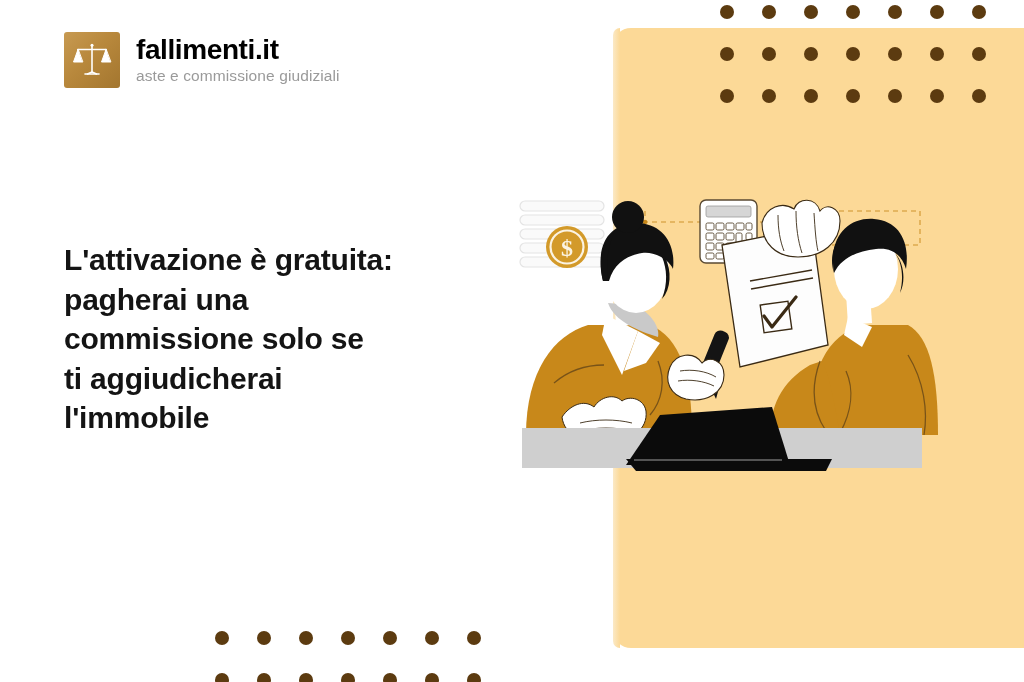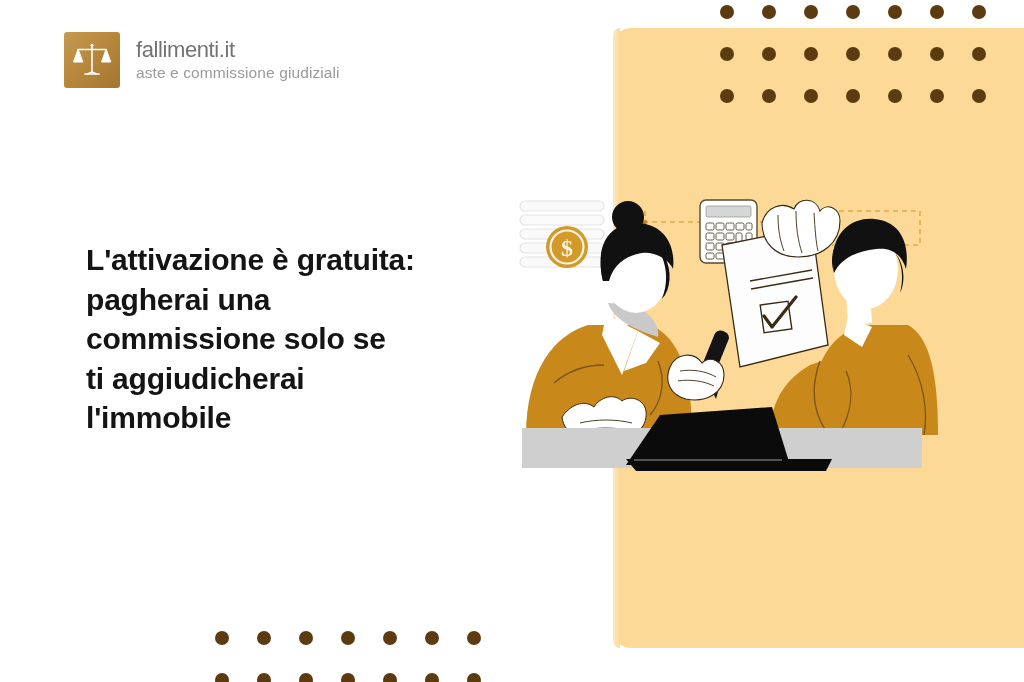--- a/index.html
+++ b/index.html
@@ -29,33 +29,32 @@
 
   
   .logo{position:absolute;left:64px;top:32px;display:flex;align-items:center;}
   .logo-mark{
     width:56px;height:56px;border-radius:3px;
     background:linear-gradient(135deg,#C79A52 0%,#B8883C 45%,#A3762F 100%);
     display:flex;align-items:center;justify-content:center;
   }
   .logo-text{margin-left:16px;display:flex;flex-direction:column;justify-content:center;}
   .logo-title{
-    font-size:22px;font-weight:normal;color:#737373;letter-spacing:-0.4px;line-height:1.02;
+    font-size:28px;font-weight:bold;color:#000000;letter-spacing:-0.4px;line-height:1.02;
   }
   .logo-sub{
     font-size:15.5px;color:#9A9A9A;letter-spacing:0.1px;margin-top:3px;line-height:1.05;
   }
 
   
   .headline{
     position:absolute;left:64px;top:240px;width:430px;
     font-size:30px;font-weight:bold;color:#141414;
     line-height:1.32;letter-spacing:-0.2px;
     white-space:pre-line;
-    margin-left:22px;
   }
 
   
   .illus{position:absolute;left:510px;top:185px;width:430px;height:300px;}
   .illus svg{display:block;}
 </style>
 </head>
 <body>
 
 <div class="stage">

